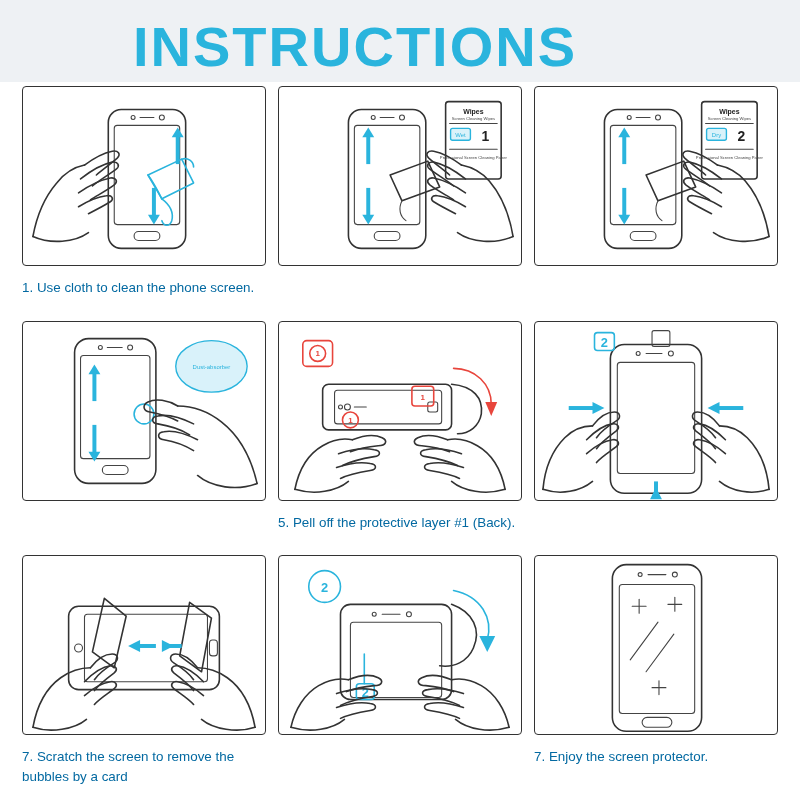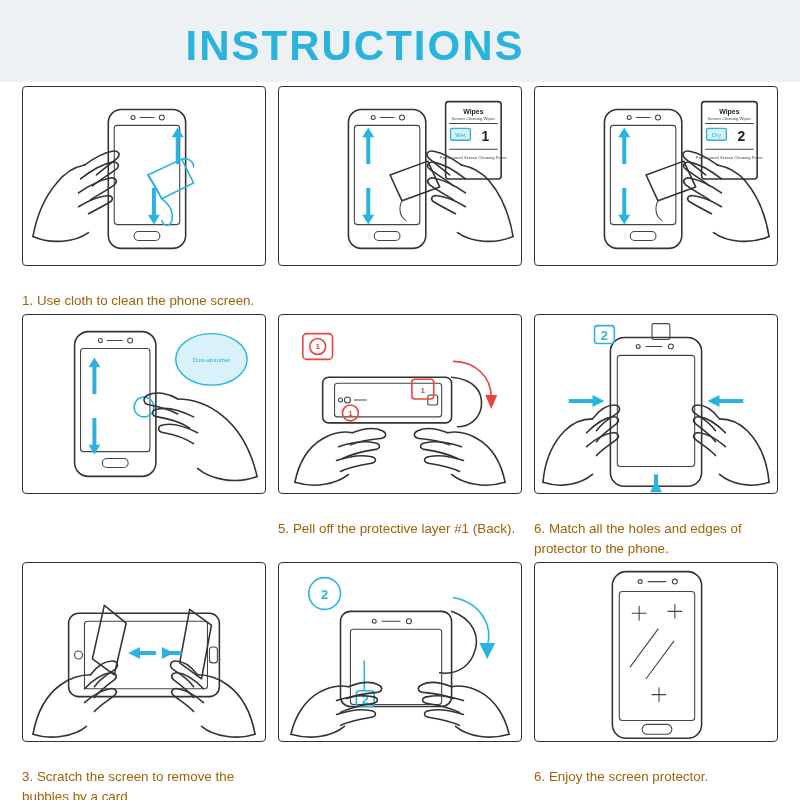--- a/index.html
+++ b/index.html
@@ -21,24 +21,24 @@
     box-sizing: border-box;
   }
   .title-band {
     position: absolute;
     left: 0; top: 0;
     width: 800px; height: 82px;
     background: #eef1f4;
   }
   .title {
     position: absolute;
-    left: 0; top: 22px;
+    left: 0; top: 14px;
     width: 710px;
     text-align: center;
-    font-size: 42px;
+    font-size: 56px;
     font-weight: bold;
     letter-spacing: 2px;
     color: #2ab4dd;
     font-family: "Liberation Sans", sans-serif;
   }
   .grid {
     position: absolute;
     left: 22px; top: 86px;
     width: 756px; height: 700px;
     display: grid;
@@ -55,24 +55,24 @@
   }
   .panel {
     position: relative;
     height: 178px;
     border: 1.5px solid #333;
     border-radius: 4px;
     background: #fff;
     overflow: hidden;
   }
   .caption {
-    margin-top: 25px;
+    margin-top: 12px;
     font-size: 13.4px;
     line-height: 1.45;
-    color: #a16207;
+    color: #0369a1;
     font-family: "Liberation Sans", sans-serif;
   }
   svg { display: block; }
   .ln { fill: none; stroke: #333; stroke-width: 1.6; stroke-linecap: round; stroke-linejoin: round; }
   .ln-thin { fill: none; stroke: #444; stroke-width: 1.1; stroke-linecap: round; stroke-linejoin: round; }
   .cy { fill: none; stroke: #2ab4dd; stroke-width: 1.6; stroke-linecap: round; stroke-linejoin: round; }
   .cy-f { fill: #2ab4dd; }
   .cy-fill-light { fill: #d9f2fa; stroke: #2ab4dd; stroke-width: 1.4; }
   .red { fill: none; stroke: #e8453c; stroke-width: 1.6; stroke-linecap: round; stroke-linejoin: round; }
   .red-f { fill: #e8453c; }
@@ -302,21 +302,20 @@
           <path class="ln" d="M52 132 C60 125 70 119 78 118 C84 117 86 122 82 125 C74 131 66 136 62 141"></path>
           <path class="ln" d="M8 168 C26 174 46 170 58 160"></path>
 
           <path class="ln" d="M236 168 C234 146 226 128 214 116 C206 108 196 104 186 104"></path>
           <path class="ln" d="M186 104 C180 96 172 90 164 90 C158 90 157 96 162 99 C170 104 178 110 182 116"></path>
           <path class="ln" d="M192 118 C184 110 174 103 166 102 C160 101 158 106 162 109 C170 115 178 121 182 127"></path>
           <path class="ln" d="M192 132 C184 125 174 119 166 118 C160 117 158 122 162 125 C170 131 178 136 182 141"></path>
           <path class="ln" d="M236 168 C218 174 198 170 186 160"></path>
         </svg>
       </div>
-      <div class="caption">6. Match all the holes and edges of protector to the phone.</div>
     </div>
 
     <div class="cell">
       <div class="panel">
         <svg width="100%" height="100%" viewBox="0 0 244 178">
 
           <rect class="ln" x="46" y="50" width="152" height="84" rx="10"></rect>
           <rect class="ln-thin" x="62" y="58" width="124" height="68" rx="3"></rect>
           <circle class="ln-thin" cx="56" cy="92" r="4"></circle>
           <rect class="ln-thin" x="188" y="84" width="8" height="16" rx="3"></rect>
@@ -337,21 +336,21 @@
           <path class="ln" d="M62 140 C70 133 80 127 88 126 C94 125 96 130 92 133 C84 139 76 144 72 149"></path>
           <path class="ln" d="M10 172 C28 178 52 174 64 164"></path>
 
           <path class="ln" d="M234 172 C230 150 220 132 206 122 C196 115 186 112 176 112"></path>
           <path class="ln" d="M176 112 C170 104 162 98 154 98 C148 98 147 104 152 107 C160 112 168 118 172 124"></path>
           <path class="ln" d="M182 126 C174 118 164 111 156 110 C150 109 148 114 152 117 C160 123 168 129 172 135"></path>
           <path class="ln" d="M182 140 C174 133 164 127 156 126 C150 125 148 130 152 133 C160 139 168 144 172 149"></path>
           <path class="ln" d="M234 172 C216 178 192 174 180 164"></path>
         </svg>
       </div>
-      <div class="caption">3. Scratch the screen to remove the bubbles by a card</div>
+      <div class="caption">7. Scratch the screen to remove the bubbles by a card</div>
     </div>
 
     <div class="cell">
       <div class="panel">
         <svg width="100%" height="100%" viewBox="0 0 244 178">
 
           <circle class="cy" cx="46" cy="30" r="16" stroke-width="2"></circle>
           <text class="txt-num-cy" x="46" y="36" text-anchor="middle" font-size="17">2</text>
 
           <rect class="ln" x="62" y="48" width="112" height="96" rx="10"></rect>
@@ -400,17 +399,17 @@
             <line class="ln-thin" x1="134" y1="48" x2="148" y2="48"></line>
             <line class="ln-thin" x1="141" y1="41" x2="141" y2="55"></line>
             <line class="ln-thin" x1="118" y1="132" x2="132" y2="132"></line>
             <line class="ln-thin" x1="125" y1="125" x2="125" y2="139"></line>
           </g>
 
           <line class="ln-thin" x1="96" y1="104" x2="124" y2="66"></line>
           <line class="ln-thin" x1="112" y1="116" x2="140" y2="78"></line>
         </svg>
       </div>
-      <div class="caption">6. Enjoy the screen protector.</div>
+      <div class="caption">7. Enjoy the screen protector.</div>
     </div>
 
   </div>
 </div>
 
 </body></html>

